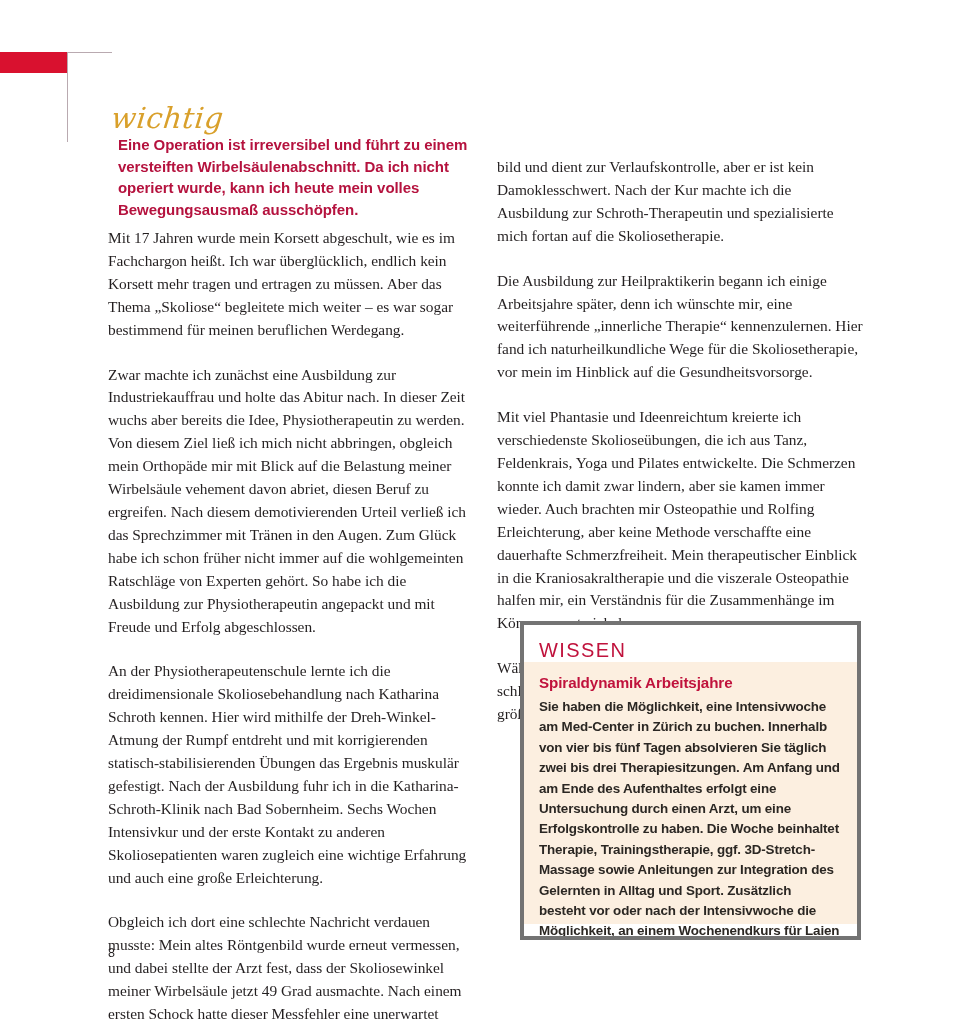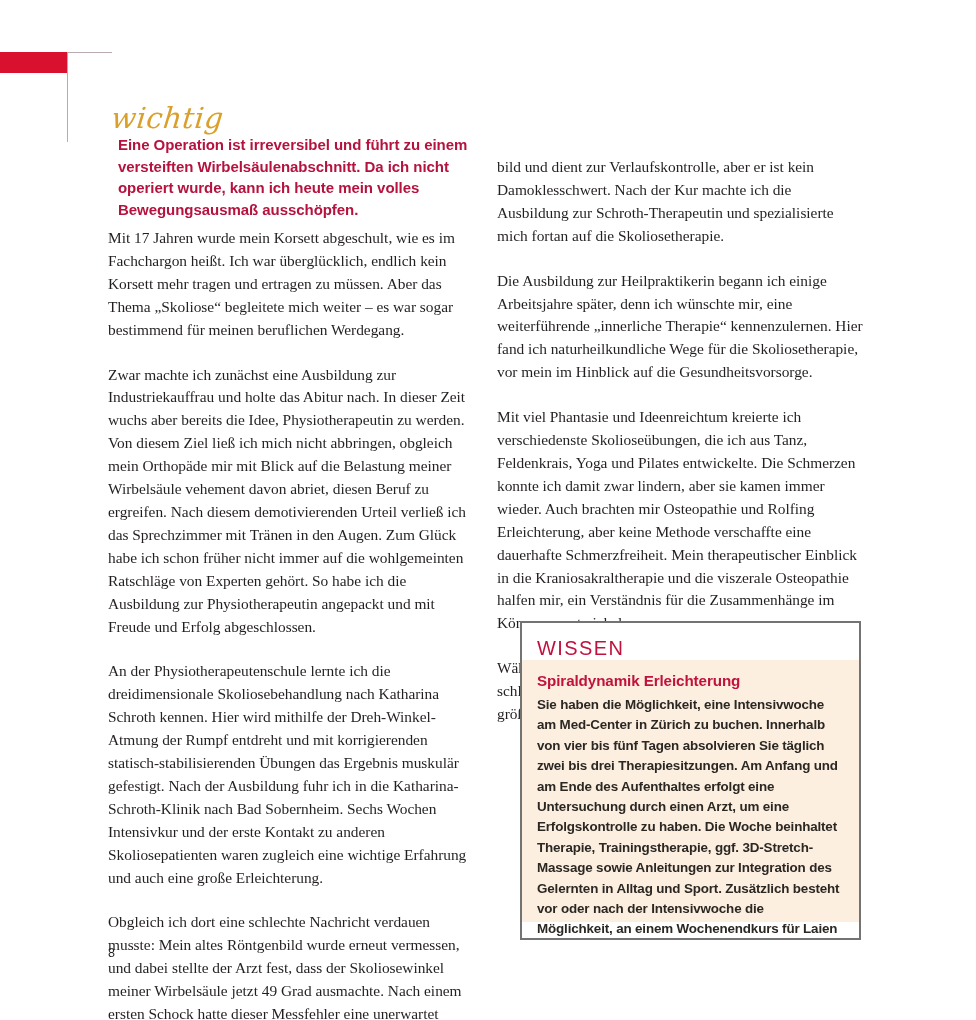--- a/index.html
+++ b/index.html
@@ -101,21 +101,21 @@
     color: #231f20;
   }
 
   
   .infobox {
     position: absolute;
     left: 520px;
     top: 621px;
     width: 341px;
     height: 319px;
-    border: 2px solid #737373;
+    border: 4px solid #737373;
     box-sizing: border-box;
     background: #bef264;
     overflow: hidden;
   }
   .infobox-head {
     height: 37px;
     background: #ffffff;
     display: flex;
     align-items: flex-end;
     padding: 0 0 2px 15px;
@@ -182,19 +182,19 @@
   <p>Die Ausbildung zur Heilpraktikerin begann ich einige Arbeitsjahre später, denn ich wünschte mir, eine weiterführende „innerliche Therapie“ kennenzulernen. Hier fand ich naturheilkundliche Wege für die Skoliosetherapie, vor mein im Hinblick auf die Gesundheitsvorsorge.</p>
   <p>Mit viel Phantasie und Ideenreichtum kreierte ich verschiedenste Skolioseübungen, die ich aus Tanz, Feldenkrais, Yoga und Pilates entwickelte. Die Schmerzen konnte ich damit zwar lindern, aber sie kamen immer wieder. Auch brachten mir Osteopathie und Rolfing Erleichterung, aber keine Methode verschaffte eine dauerhafte Schmerzfreiheit. Mein therapeutischer Einblick in die Kraniosakraltherapie und die viszerale Osteopathie halfen mir, ein Verständnis für die Zusammenhänge im Körper zu entwickeln.</p>
   <p>Während meines therapeutischen Wirkens stieß ich schlussendlich auf die Spiraldynamik. Dies wurde mein größter persönlicher und therapeutischer Durchbruch in</p>
 </div>
 
 <div class="infobox">
   <div class="infobox-head">
     <span class="infobox-kicker">WISSEN</span>
   </div>
   <div class="infobox-body">
-    <p class="infobox-title">Spiraldynamik Erleichterung</p>
+    <p class="infobox-title">Spiraldynamik Arbeitsjahre</p>
     <p class="infobox-text">Sie haben die Möglichkeit, eine Intensivwoche am Med-Center in Zürich zu buchen. Innerhalb von vier bis fünf Tagen absolvieren Sie täglich zwei bis drei Therapiesitzungen. Am Anfang und am Ende des Aufenthaltes erfolgt eine Untersuchung durch einen Arzt, um eine Erfolgskontrolle zu haben. Die Woche beinhaltet Therapie, Trainingstherapie, ggf. 3D-Stretch-Massage sowie Anleitungen zur Integration des Gelernten in Alltag und Sport. Zusätzlich besteht vor oder nach der Intensivwoche die Möglichkeit, an einem Wochenendkurs für Laien zum Thema Brustkorb oder Becken teilzunehmen.</p>
   </div>
   <div class="infobox-foot"></div>
 </div>
 
 <div class="folio">8</div>
 
 </body></html>

